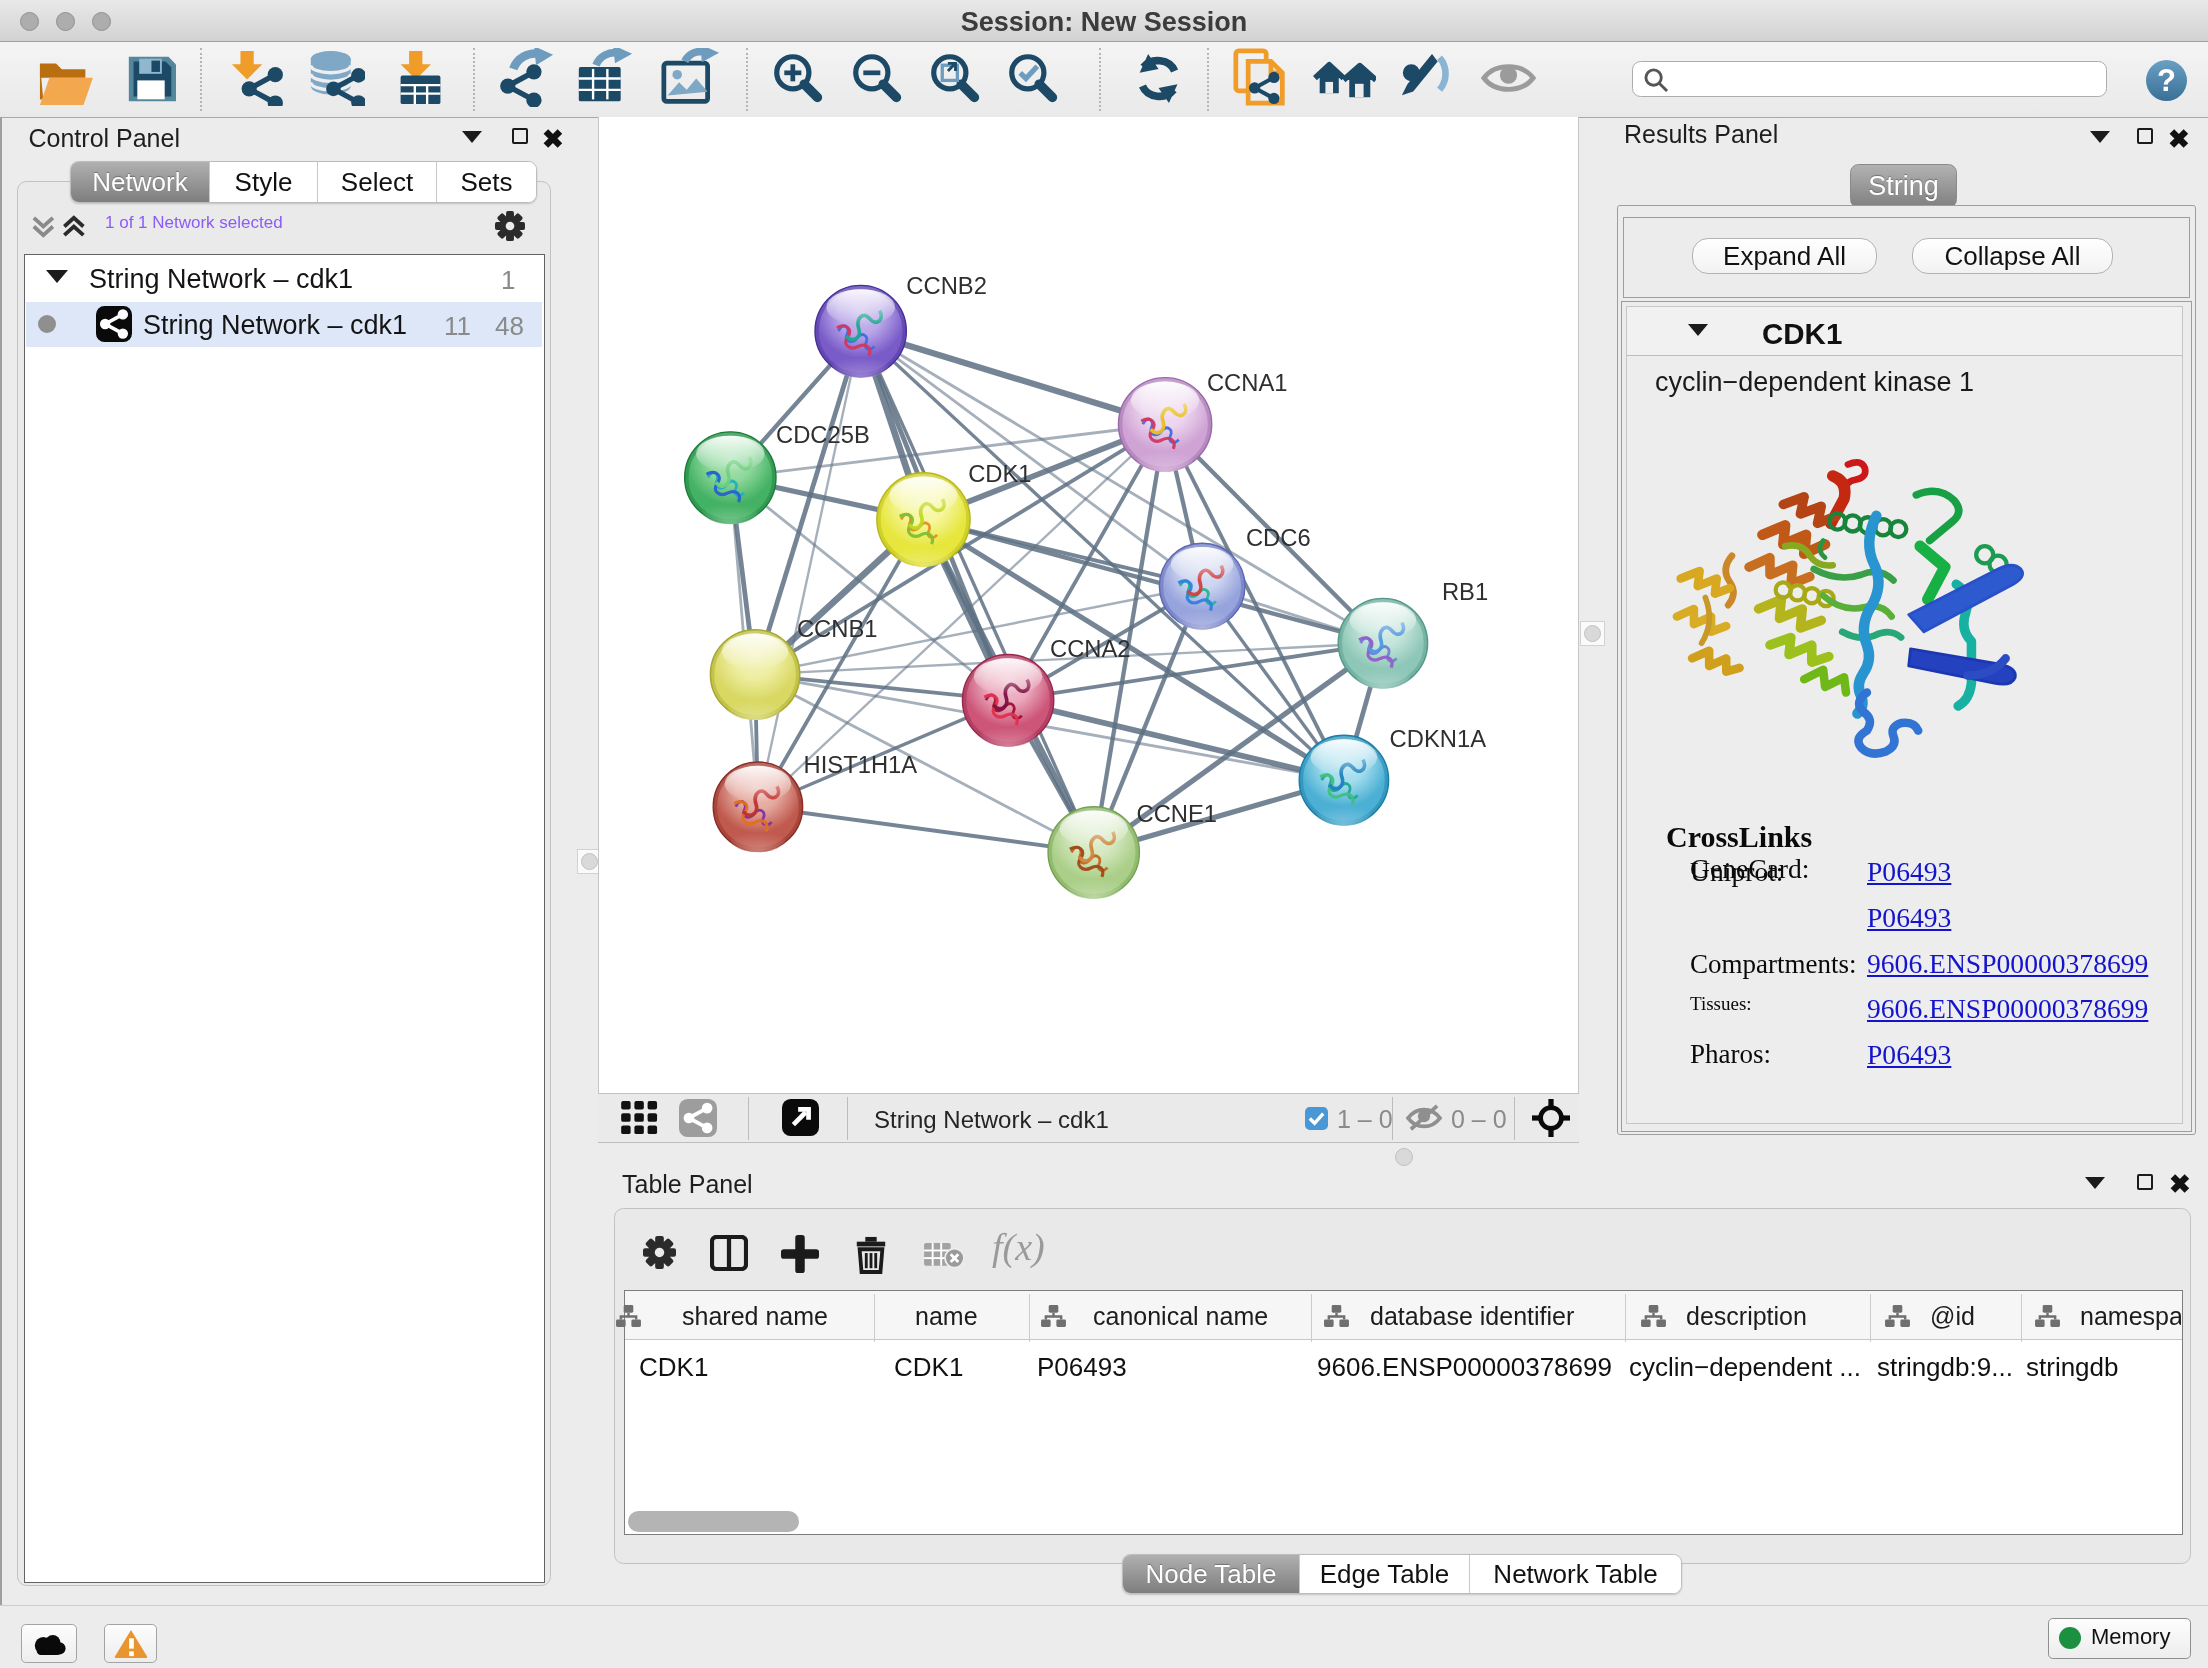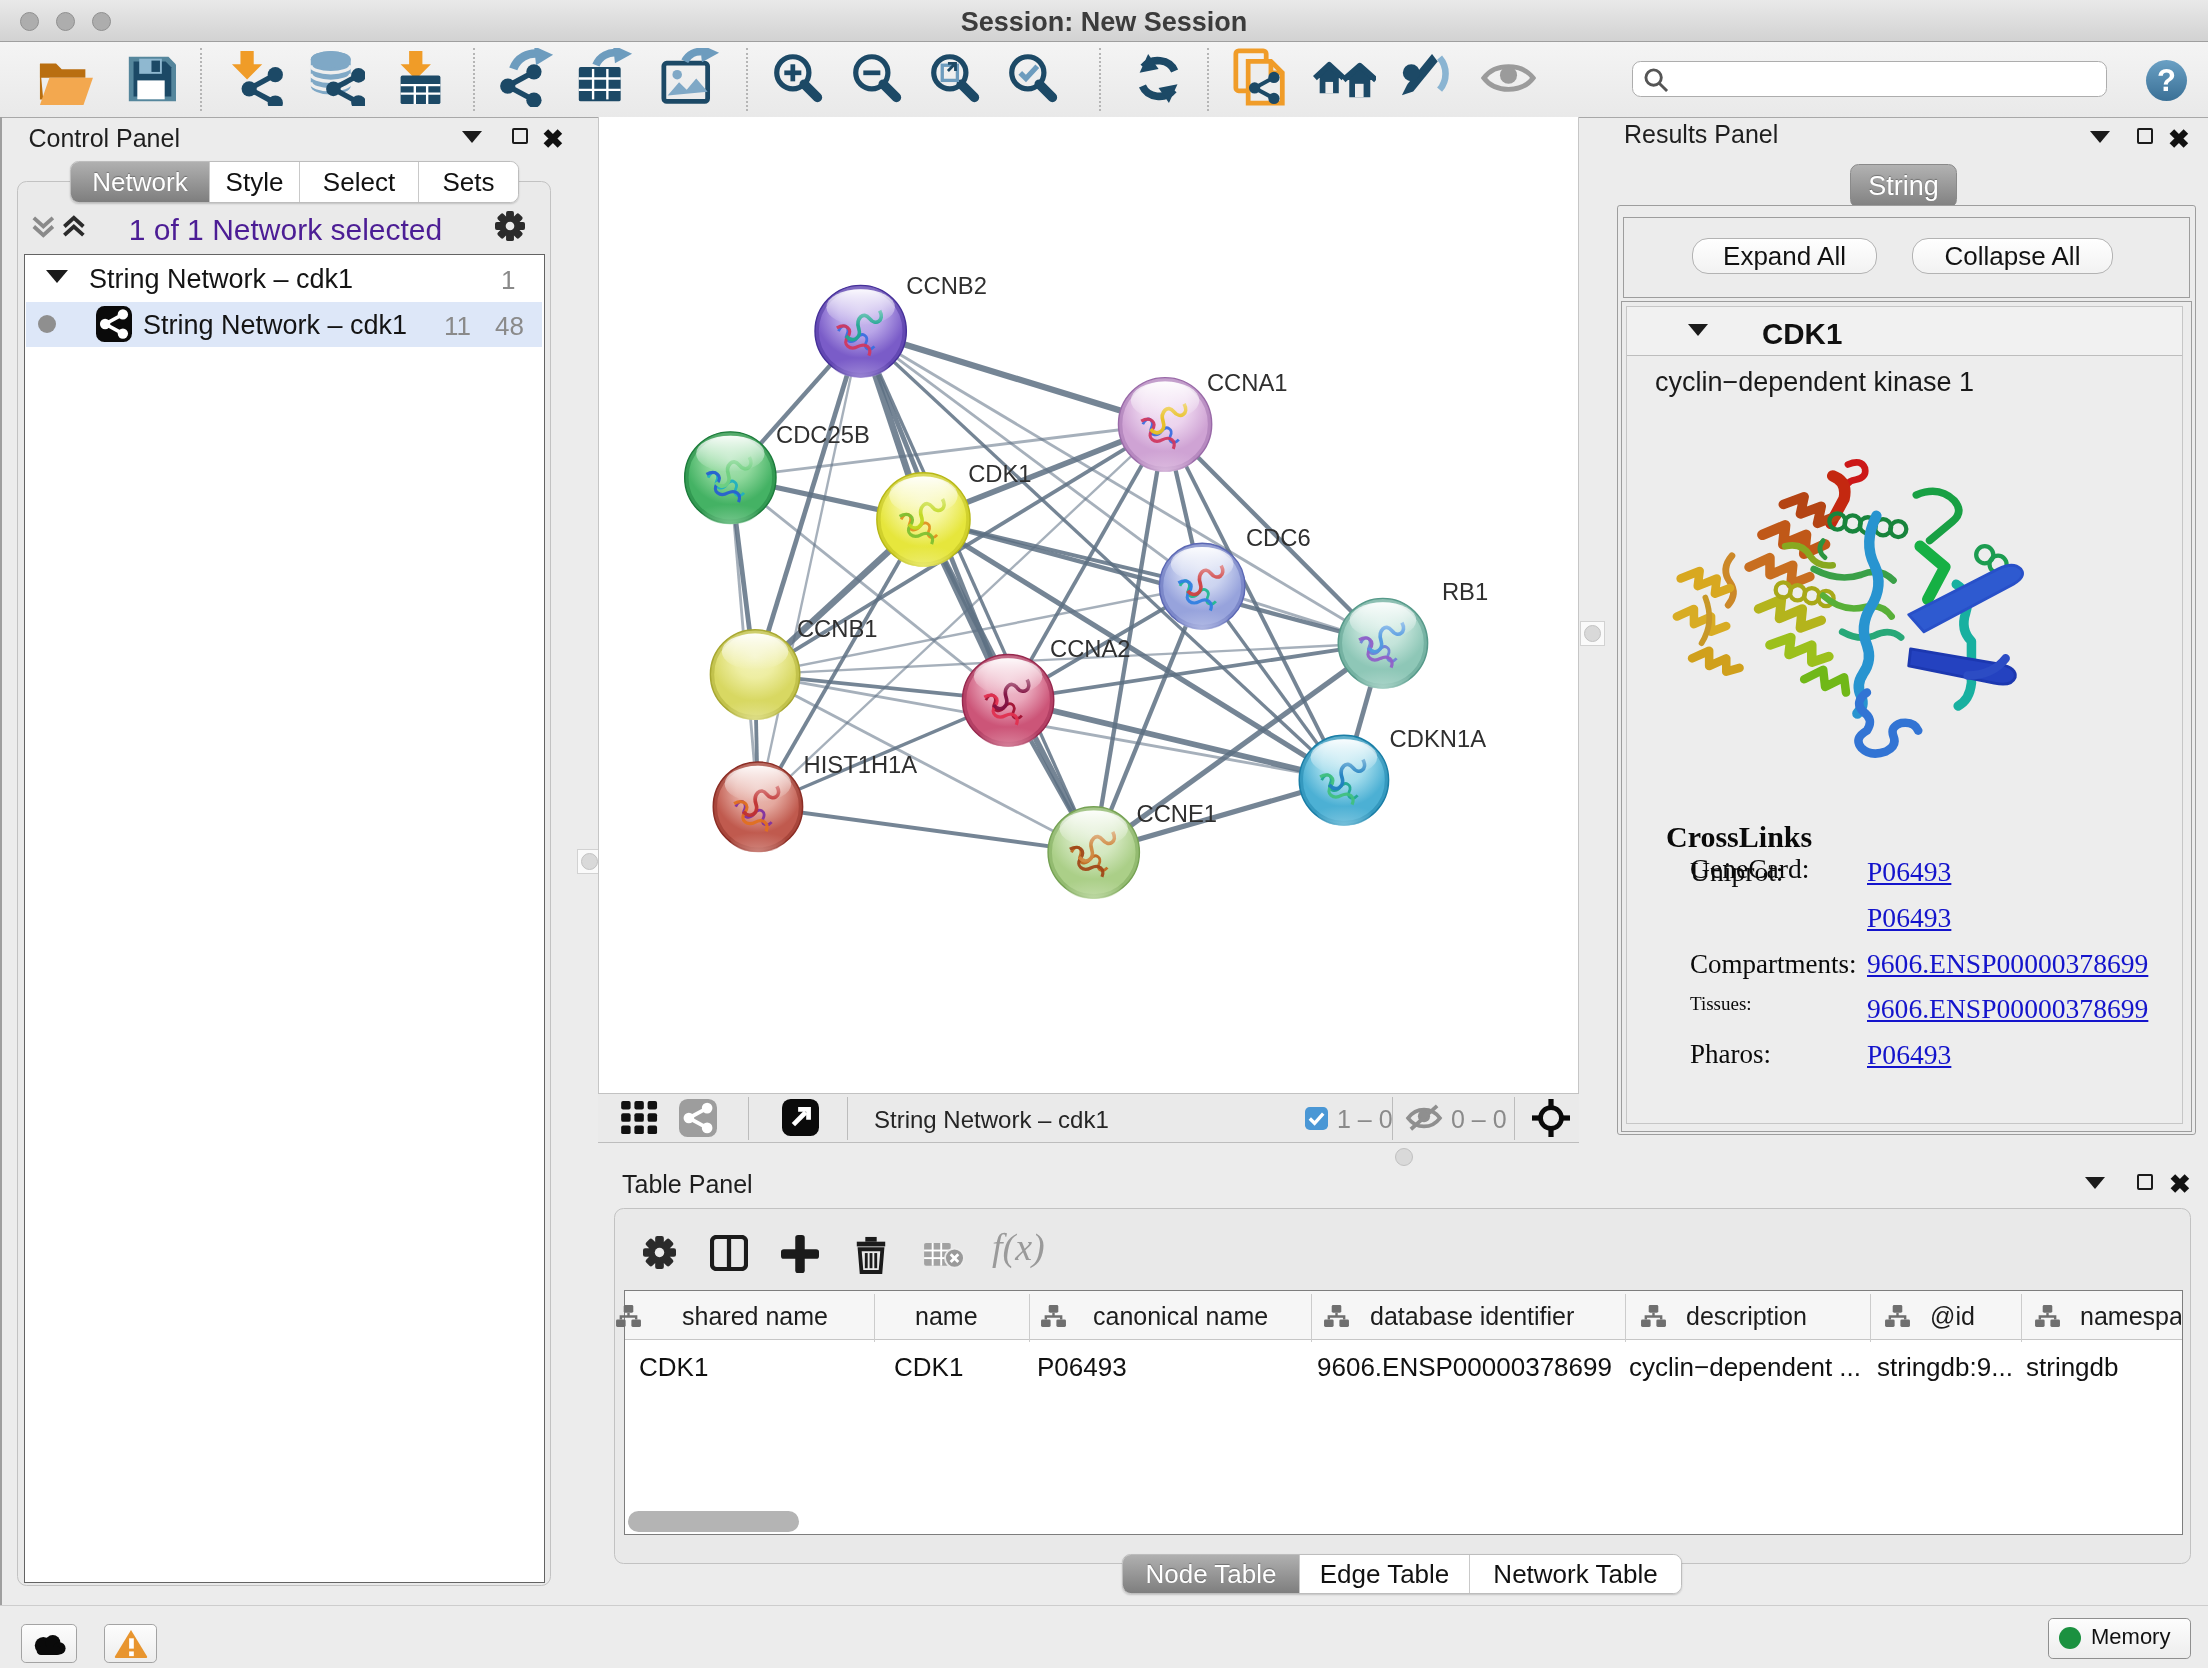--- a/index.html
+++ b/index.html
@@ -178,31 +178,31 @@
 <line x1="15" y1="15" x2="24" y2="24" stroke="#555" stroke-width="3"></line>
 </svg>
 <div class="a" style="left:2146px;top:60px;width:41px;height:41px;border-radius:50%;background:linear-gradient(#6aa0c4,#3a7096);color:#fff;font-size:31px;font-weight:bold;text-align:center;line-height:41px">?</div>
 
 <div class="a phdr" style="left:28.5px;top:124px">Control Panel</div>
 <div class="a tri" style="left:462px;top:131px"></div>
 <div class="a sq" style="left:512px;top:128px"></div>
 <div class="a xx" style="left:542px;top:126px">✖</div>
 <div class="tabseg" style="left:70px;top:161px">
  <div class="t sel" style="width:139px">Network</div>
- <div class="t" style="width:90px">Style</div>
+ <div class="t" style="width:108px">Style</div>
  <div class="t" style="width:119px">Select</div>
  <div class="t" style="width:99px">Sets</div>
 </div>
 <div class="a" id="cpbox"></div>
 
 <svg class="a" style="left:30px;top:214px" width="61" height="25" viewBox="0 0 64 26">
 <path d="M4,4 l10,9 10,-9 M4,13 l10,9 10,-9" fill="none" stroke="#8a8a8a" stroke-width="4"></path>
 <path d="M36,13 l10,-9 10,9 M36,22 l10,-9 10,9" fill="none" stroke="#2b2b2b" stroke-width="4"></path>
 </svg>
-<div class="a" style="left:105px;top:213px;width:361px;text-align:center;font-size:30px;color:#4c1d95">1 of 1 Network selected</div>
+<div class="a" style="left:105px;top:213px;width:361px;font-size:17px;color:#8b5cf6">1 of 1 Network selected</div>
 <svg class="a" style="left:495px;top:211px" width="30" height="30" viewBox="0 0 32 32">
     <g transform="translate(16,16)">
       <rect x="-4.2" y="-16" width="8.4" height="9" rx="2" transform="rotate(0)" fill="#2b2b2b"></rect>
       <rect x="-4.2" y="-16" width="8.4" height="9" rx="2" transform="rotate(45)" fill="#2b2b2b"></rect>
       <rect x="-4.2" y="-16" width="8.4" height="9" rx="2" transform="rotate(90)" fill="#2b2b2b"></rect>
       <rect x="-4.2" y="-16" width="8.4" height="9" rx="2" transform="rotate(135)" fill="#2b2b2b"></rect>
       <rect x="-4.2" y="-16" width="8.4" height="9" rx="2" transform="rotate(180)" fill="#2b2b2b"></rect>
       <rect x="-4.2" y="-16" width="8.4" height="9" rx="2" transform="rotate(225)" fill="#2b2b2b"></rect>
       <rect x="-4.2" y="-16" width="8.4" height="9" rx="2" transform="rotate(270)" fill="#2b2b2b"></rect>
       <rect x="-4.2" y="-16" width="8.4" height="9" rx="2" transform="rotate(315)" fill="#2b2b2b"></rect>

